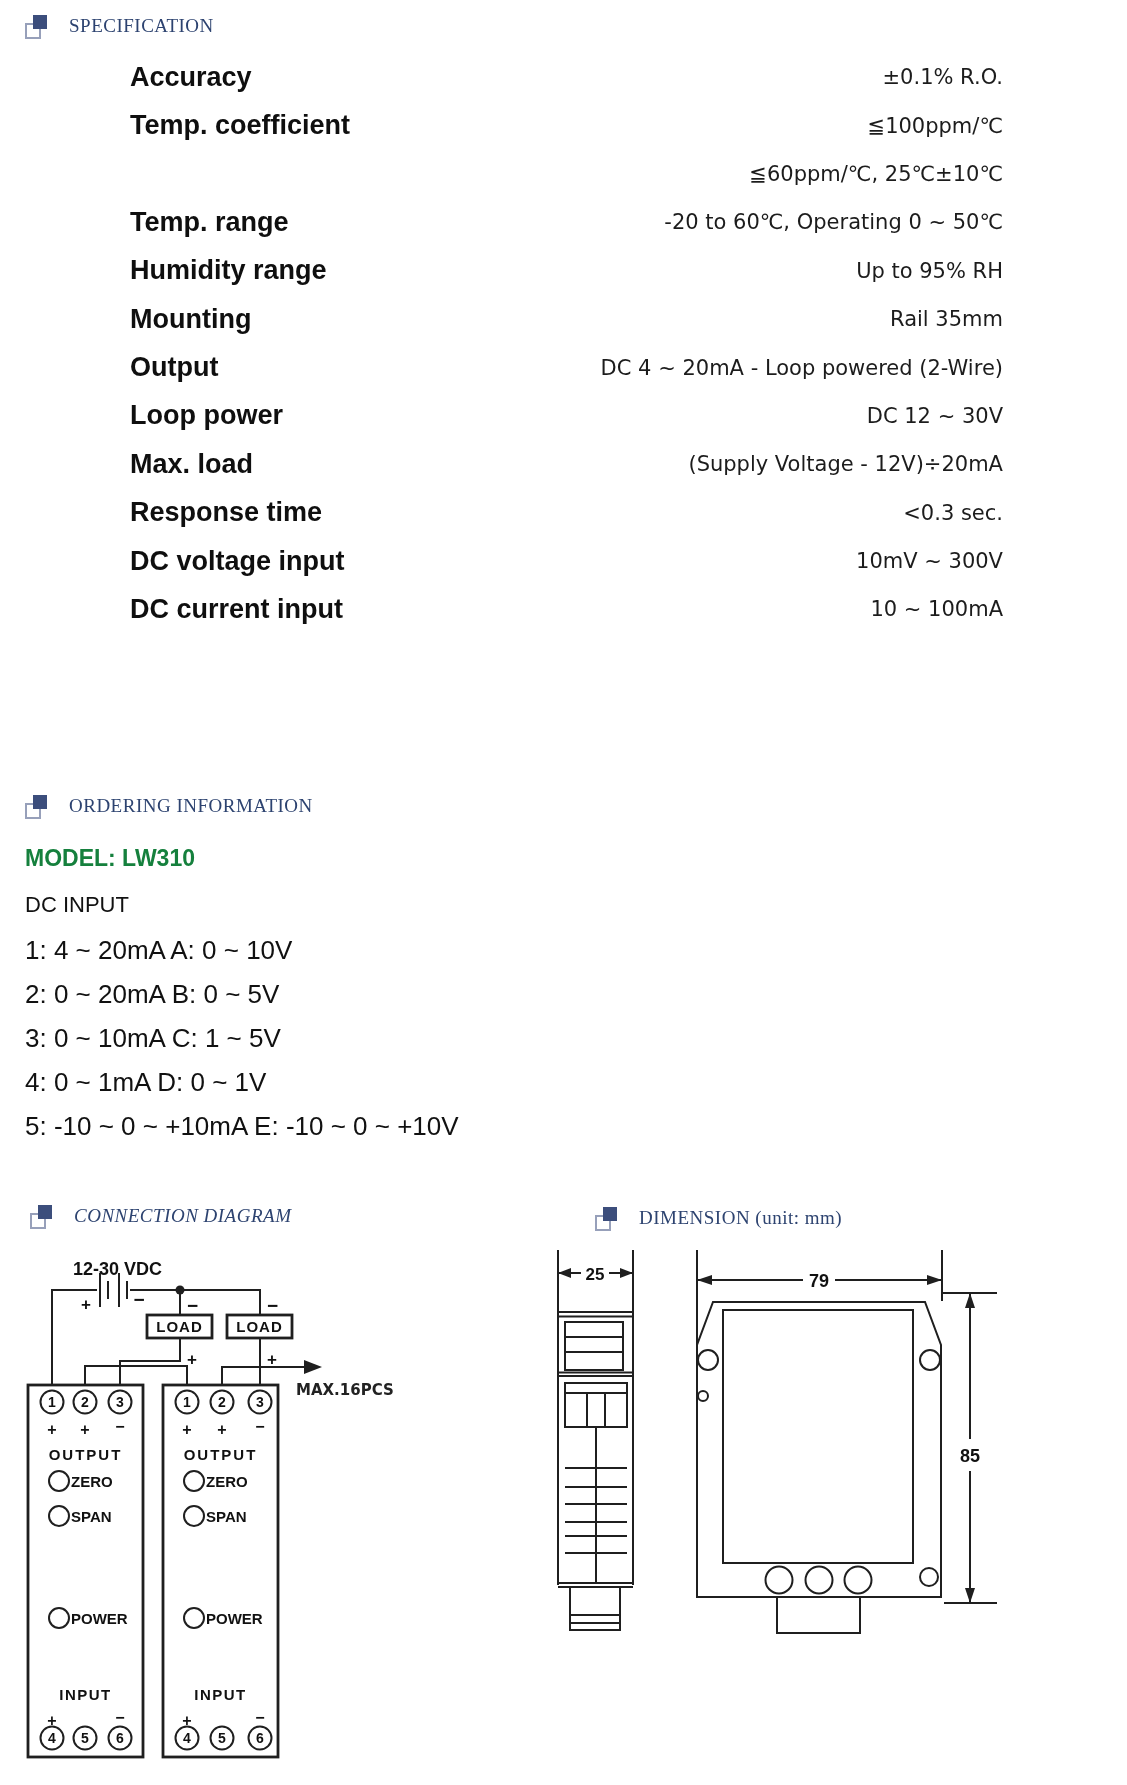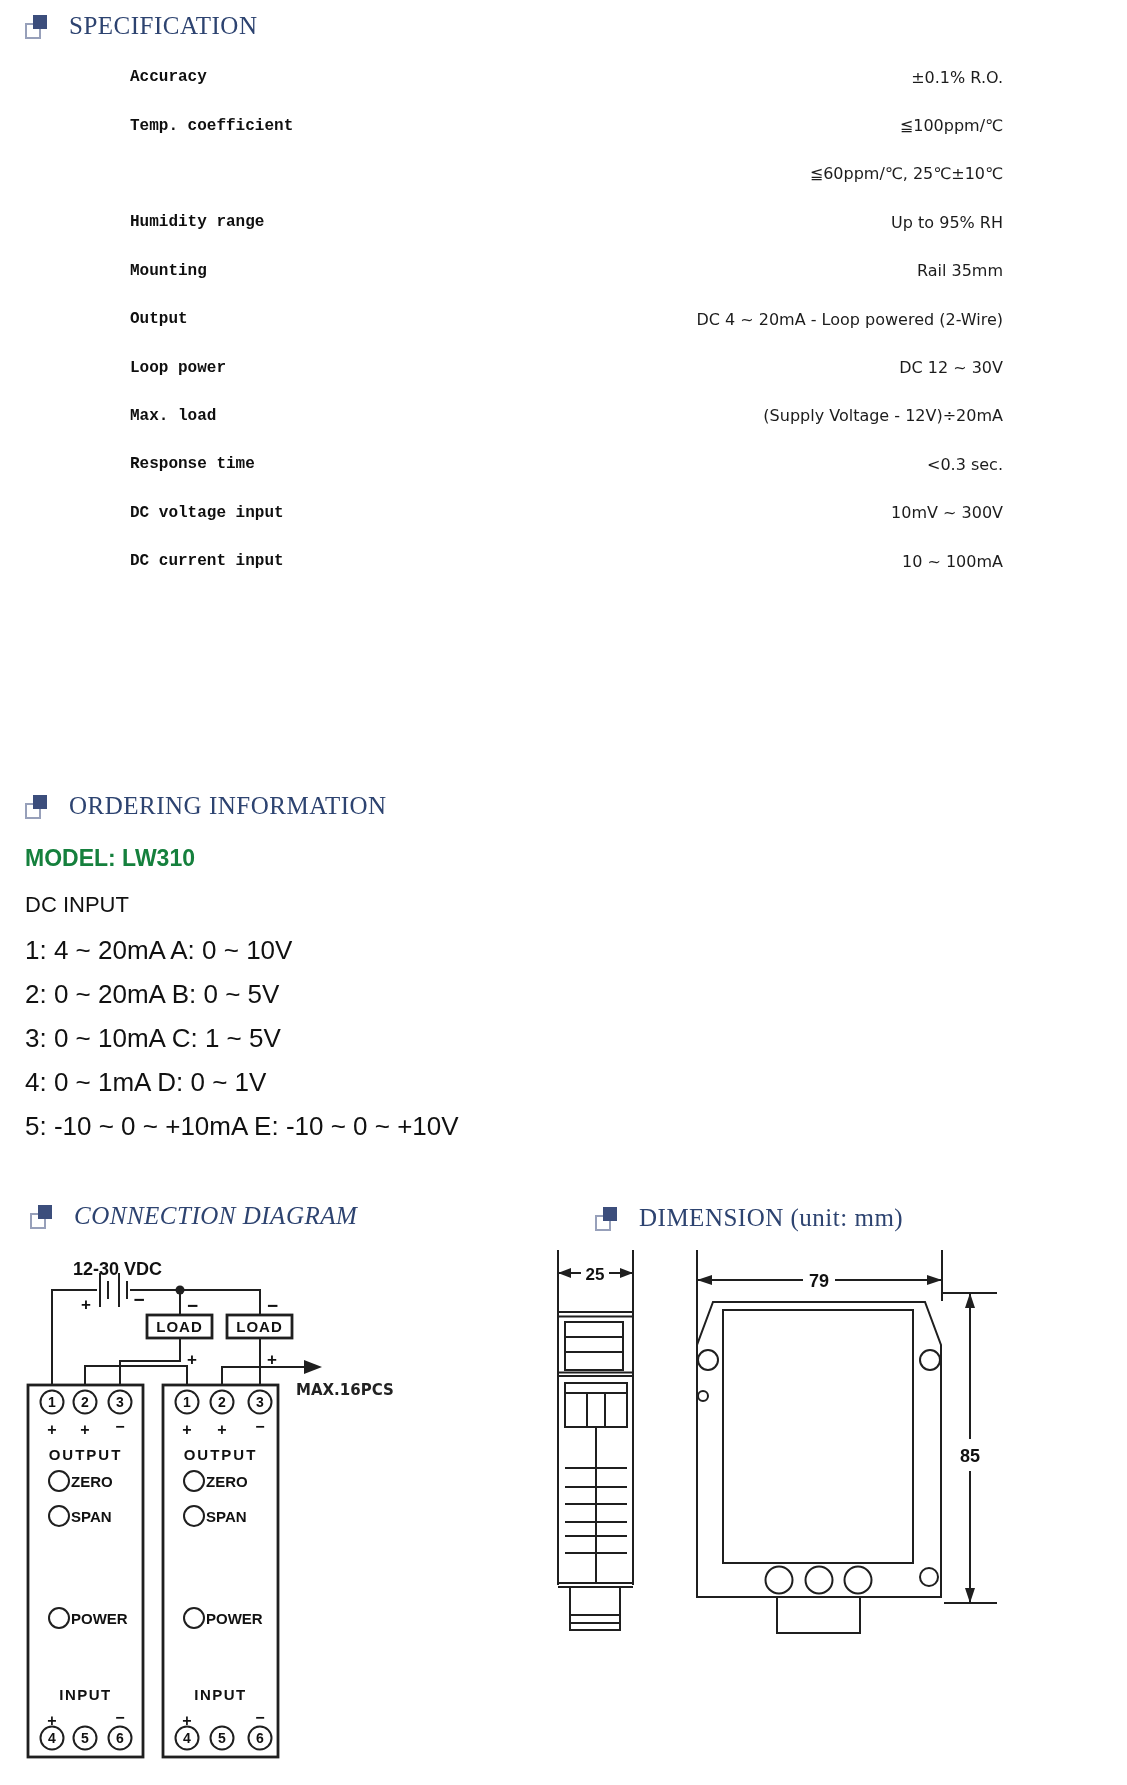--- a/index.html
+++ b/index.html
@@ -3,27 +3,27 @@
 <meta charset="utf-8">
 <style>
   html,body{margin:0;padding:0;background:#ffffff;}
   .page{position:relative;width:1127px;height:1785px;background:#ffffff;overflow:hidden;
         font-family:"Liberation Sans",sans-serif;color:#1a1a1a;}
   
   .sec-head{position:absolute;display:flex;align-items:flex-start;}
   .sec-icon{position:relative;width:22px;height:24px;flex:0 0 22px;margin-top:2px;}
   .sec-icon .outline{position:absolute;left:0;bottom:0;width:12px;height:12px;border:2px solid #97a0ba;background:#fff;}
   .sec-icon .fill{position:absolute;right:0;top:0;width:14px;height:14px;background:#3c4e7c;}
-  .sec-title{font-family:"Liberation Serif",serif;font-size:25px;letter-spacing:0.5px;
+  .sec-title{font-family:"Liberation Serif",serif;font-size:19px;letter-spacing:0.5px;
              color:#2d4370;margin-left:22px;white-space:nowrap;line-height:26px;}
   
   .spec-table{position:absolute;left:130px;top:53px;width:873px;}
   .spec-row{display:flex;justify-content:space-between;align-items:center;height:48.4px;}
-  .spec-label{font-family:Liberation Mono, monospace;font-weight:bold;font-size:16px;color:#0f0f0f;white-space:nowrap;}
-  .spec-value{font-family:"DejaVu Sans",sans-serif;font-size:16px;color:#1c1c1c;white-space:nowrap;text-align:right;}
+  .spec-label{font-family:Liberation Sans, sans-serif;font-weight:bold;font-size:27px;color:#0f0f0f;white-space:nowrap;}
+  .spec-value{font-family:"DejaVu Sans",sans-serif;font-size:21px;color:#1c1c1c;white-space:nowrap;text-align:right;}
   
   .ord-model{position:absolute;left:25px;top:845px;font-weight:bold;font-size:23px;color:#15803d;}
   .ord-input{position:absolute;left:25px;top:892px;font-size:22px;color:#111;}
   .ord-options{position:absolute;left:25px;top:929px;font-size:26px;color:#111;}
   .ord-options div{height:43.8px;display:flex;align-items:center;white-space:nowrap;}
   
   svg{position:absolute;}
   .ln{stroke:#1f1f1f;stroke-width:2;fill:none;}
   .ln-th{stroke:#1f1f1f;stroke-width:2.8;fill:none;}
   .dot{fill:#1f1f1f;stroke:none;}
@@ -55,20 +55,24 @@
         <span class="spec-label">Accuracy</span>
         <span class="spec-value">±0.1% R.O.</span>
       </div>
     <div class="spec-row">
         <span class="spec-label">Temp. coefficient</span>
         <span class="spec-value">≦100ppm/℃</span>
       </div>
     <div class="spec-row">
         <span class="spec-label"></span>
         <span class="spec-value">≦60ppm/℃, 25℃±10℃</span>
+      </div>
+    <div class="spec-row">
+        <span class="spec-label">Temp. range</span>
+        <span class="spec-value">-20 to 60℃, Operating 0 ~ 50℃</span>
       </div>
     <div class="spec-row">
         <span class="spec-label">Humidity range</span>
         <span class="spec-value">Up to 95% RH</span>
       </div>
     <div class="spec-row">
         <span class="spec-label">Mounting</span>
         <span class="spec-value">Rail 35mm</span>
       </div>
     <div class="spec-row">

